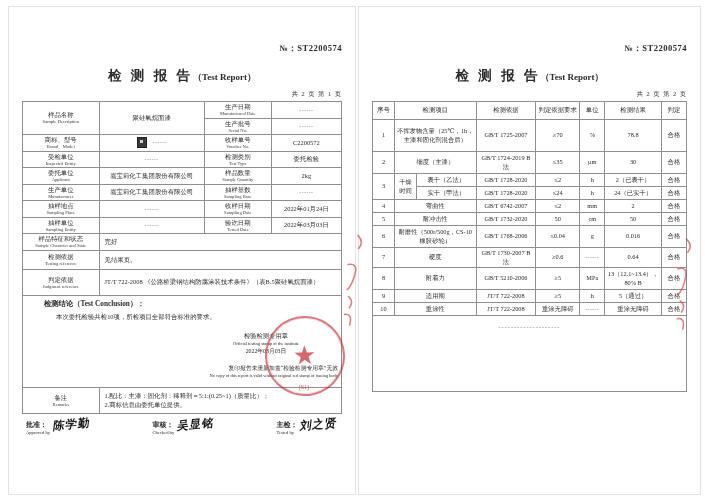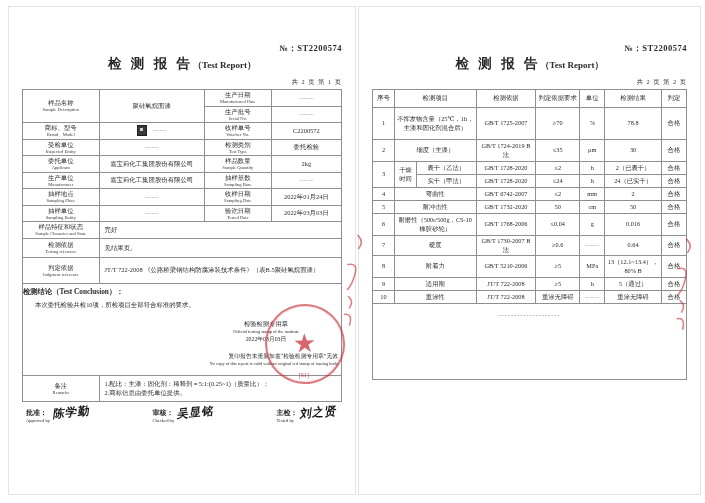--- a/index.html
+++ b/index.html
@@ -7,41 +7,41 @@
     width:705px;height:503px;position:relative;background:#ffffff;
     font-family:"Liberation Serif","DejaVu Serif",serif;color:#2b2b2b;
     overflow:hidden;
   }
   .page{position:absolute;top:6px;height:489px;background:#fff;border:1px solid #e2e2e2;box-sizing:border-box;}
   .page-left{left:8px;width:348px;}
   .page-right{left:358px;width:343px;}
   .inner{padding:0 13px;position:relative;height:100%;box-sizing:border-box;}
 
   .report-no{ text-align:right;margin-top:36px;font-size:8.5px;font-weight:bold;letter-spacing:.5px;}
-  .doc-title{ text-align:center;margin-top:0;font-size:13.5px;font-weight:bold;letter-spacing:3px;}
+  .doc-title{ text-align:center;margin-top:12px;font-size:13.5px;font-weight:bold;letter-spacing:3px;}
   .doc-title .en{font-size:9px;letter-spacing:0;}
   .page-note{ text-align:right;font-size:6.3px;margin-top:5px;margin-bottom:2px;letter-spacing:1px;color:#333;}
 
   table{width:100%;border-collapse:collapse;table-layout:fixed;}
   td,th{border:0.6px solid #8f8f8f;padding:1px 2px;vertical-align:middle;font-weight:normal;box-sizing:border-box;}
   .lc{display:block;font-size:6.4px;line-height:1.25;}
   .le{display:block;font-size:4.6px;line-height:1.2;color:#3d3d3d;}
   td.lbl{text-align:center;}
   td.val{text-align:center;font-size:6.4px;line-height:1.3;}
   td.val.left{text-align:left;padding-left:5px;}
   .dash{color:#8a8a8a;font-size:5.6px;letter-spacing:.5px;}
   .brand-logo{display:inline-block;width:8px;height:9px;background:#3a3a3a;border:1px solid #1f1f1f;vertical-align:middle;margin-right:6px;position:relative;}
   .brand-logo::after{content:"";position:absolute;left:2px;top:2px;width:3px;height:3px;background:#cfcfcf;}
   tr.h16 td{height:14px;}
   tr.h19 td{height:17px;}
   tr.h21 td{height:19px;}
   tr.h28 td{height:26px;}
   tr.hrem td{height:26px;}
 
-  td.concl{height:92px;vertical-align:top;position:relative;text-align:left;padding:3px 0;}
+  td.concl{height:92px;vertical-align:top;position:relative;text-align:left;padding:3px 21px;}
   .concl-title{font-size:7.3px;font-weight:bold;}
   .concl-body{font-size:6.4px;margin-top:4px;text-indent:12px;}
   .stamp-text{position:absolute;right:42px;top:36px;text-align:center;}
   .stamp-text .n1{font-size:6.3px;}
   .stamp-text .n2{font-size:4.5px;}
   .stamp-text .n3{font-size:5.8px;margin-top:1px;}
   .copy-note{position:absolute;right:3px;bottom:9px;text-align:right;}
   .copy-note .c1{font-size:5.8px;}
   .copy-note .c2{font-size:4.4px;}
   .stamp-tag{position:absolute;right:32px;bottom:-3px;color:rgba(198,40,48,.85);font-size:6px;}

